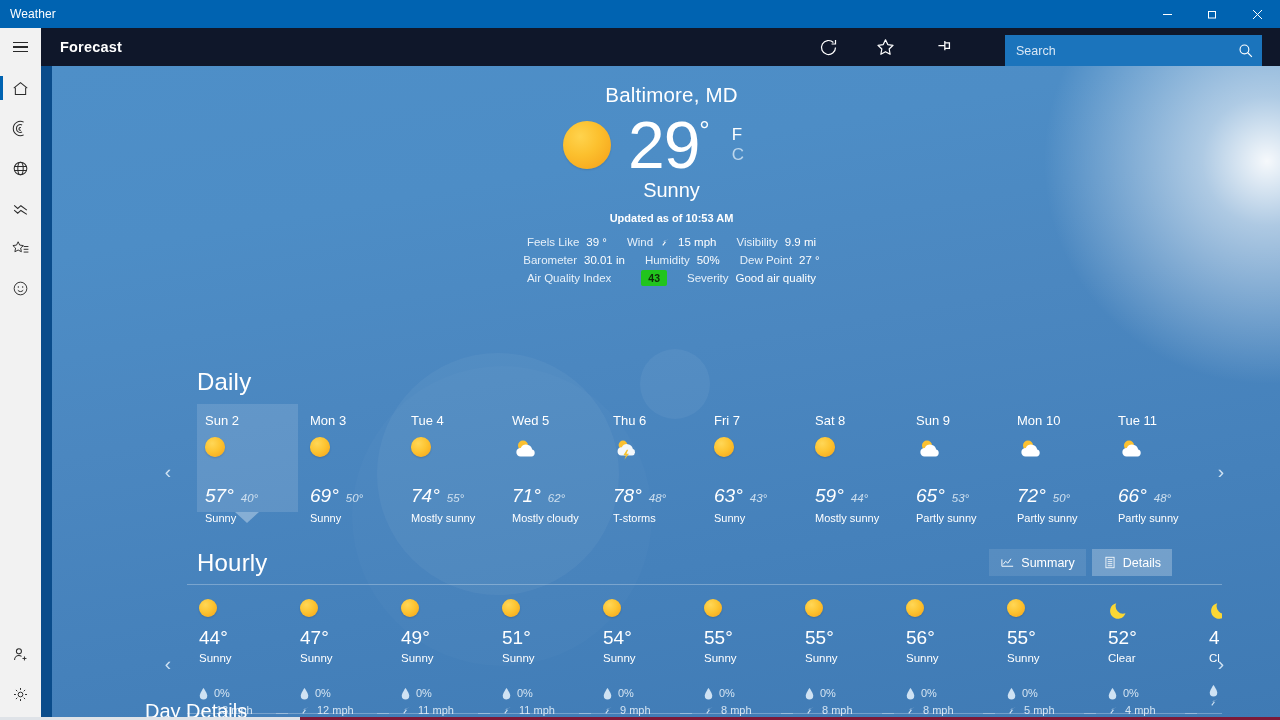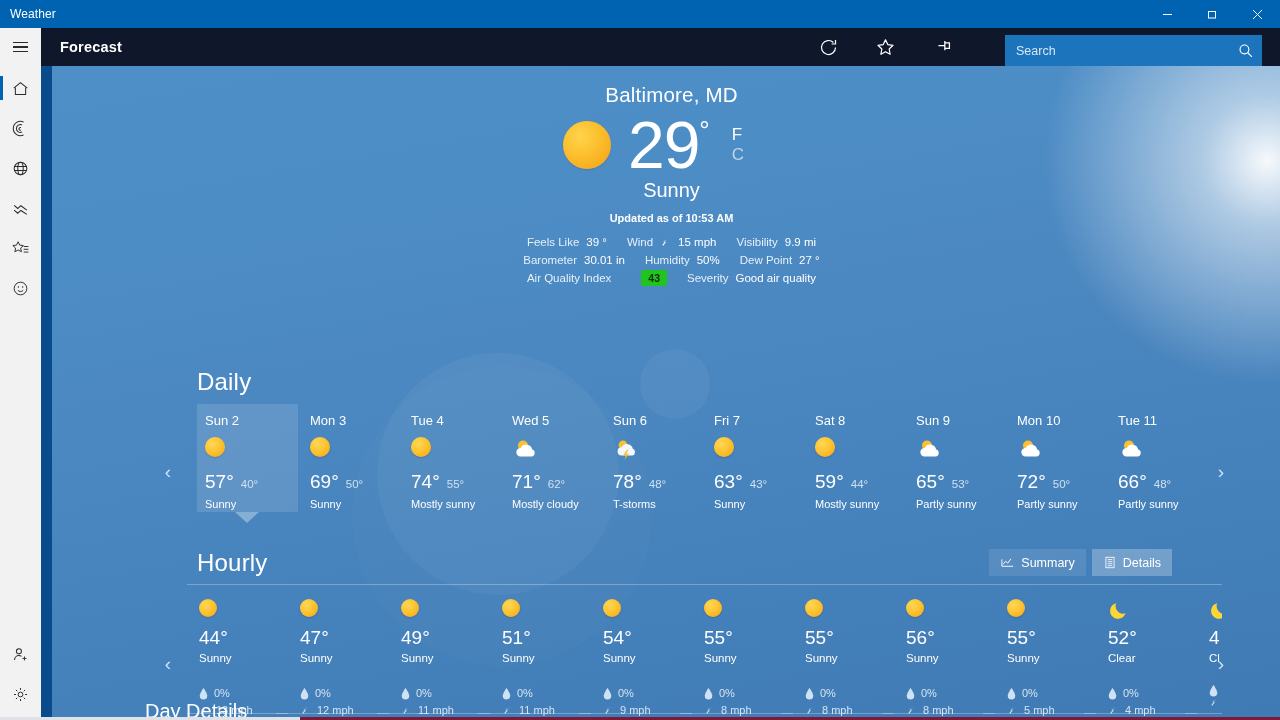--- a/index.html
+++ b/index.html
@@ -134,21 +134,21 @@
     flex:0 0 101px;
   }
   .dcard.sel { background:rgba(255,255,255,.13);padding-left:8px; }
   .dcard.sel .nub {
     position:absolute; left:38px; bottom:-11px; width:0; height:0;
     border-left:12px solid transparent; border-right:12px solid transparent;
     border-top:11px solid rgba(227,238,248,.40);
   }
   .dcard .dday { color:#fff; font-size:13px; }
   .dcard .dicon { margin-top:9px; height:24px; }
-  .dcard .dtemps { margin-top:10px; display:flex; align-items:baseline; gap:7px; }
+  .dcard .dtemps { margin-top:24px; display:flex; align-items:baseline; gap:7px;font-style:italic; }
   .dcard .dhi { color:#fff; font-size:19px; font-weight:300; }
   .dcard .dlo { color:#cfe0ef; font-size:11.5px; }
   .dcard .dcap { color:#fff; font-size:11px; margin-top:5px; }
 
   .chev {
     position:absolute; width:22px; height:100%; top:0;
     display:flex; align-items:center; justify-content:center;
     color:#cfe2f3; font-size:19px; font-weight:300; font-family:"Liberation Sans", sans-serif;
   }
   .chev.l { left:0; } .chev.r { right:0; }
@@ -436,21 +436,21 @@
                 <path d="M8.5 19.5a4.3 4.3 0 0 1 .3-8.6 6.1 6.1 0 0 1 11.4 1.6 3.6 3.6 0 0 1-.6 7z" fill="#ffffff"></path>
               </svg>
             </div>
             <div class="dtemps">
               <span class="dhi">71°</span>
               <span class="dlo">62°</span>
             </div>
             <div class="dcap">Mostly cloudy</div>
           </div>
           <div class="dcard">
-            <div class="dday">Sun 6</div>
+            <div class="dday">Thu 6</div>
             <div class="dicon">
               <svg width="30" height="24" viewBox="0 0 30 24">
                 <circle cx="10" cy="8" r="4.4" fill="#fcc130"></circle>
                 <path d="M8.5 18.5a4.1 4.1 0 0 1 .3-8.2 5.9 5.9 0 0 1 11 1.5 3.5 3.5 0 0 1-.6 6.7z" fill="#f4f8fb"></path>
                 <path d="M13.8 12.8l-3.4 5.4h2.6l-1.6 4.6 4.6-6h-2.6l1.8-4z" fill="#f7c22d"></path>
               </svg>
             </div>
             <div class="dtemps">
               <span class="dhi">78°</span>
               <span class="dlo">48°</span>

